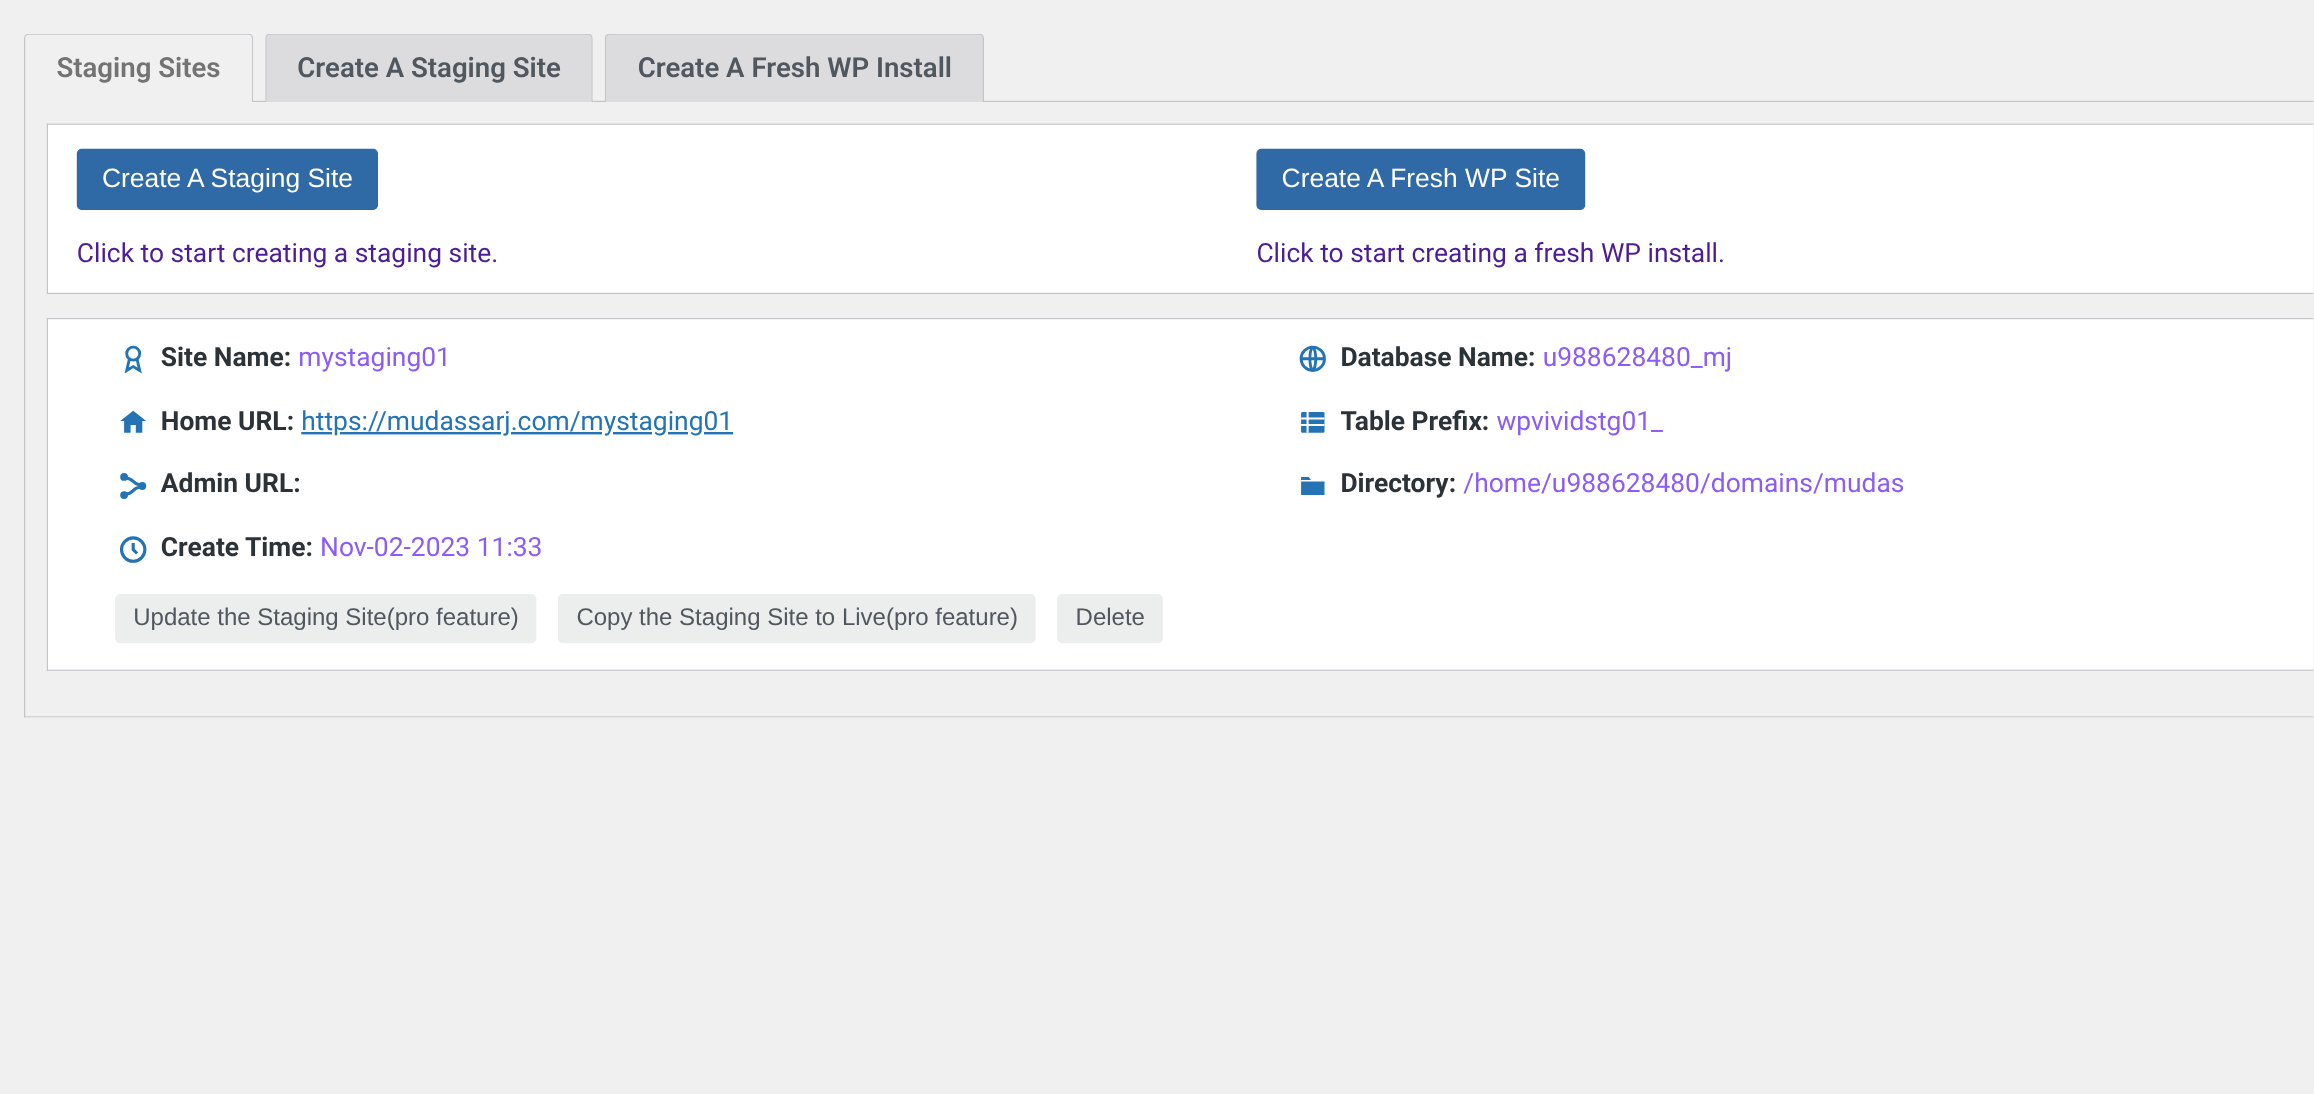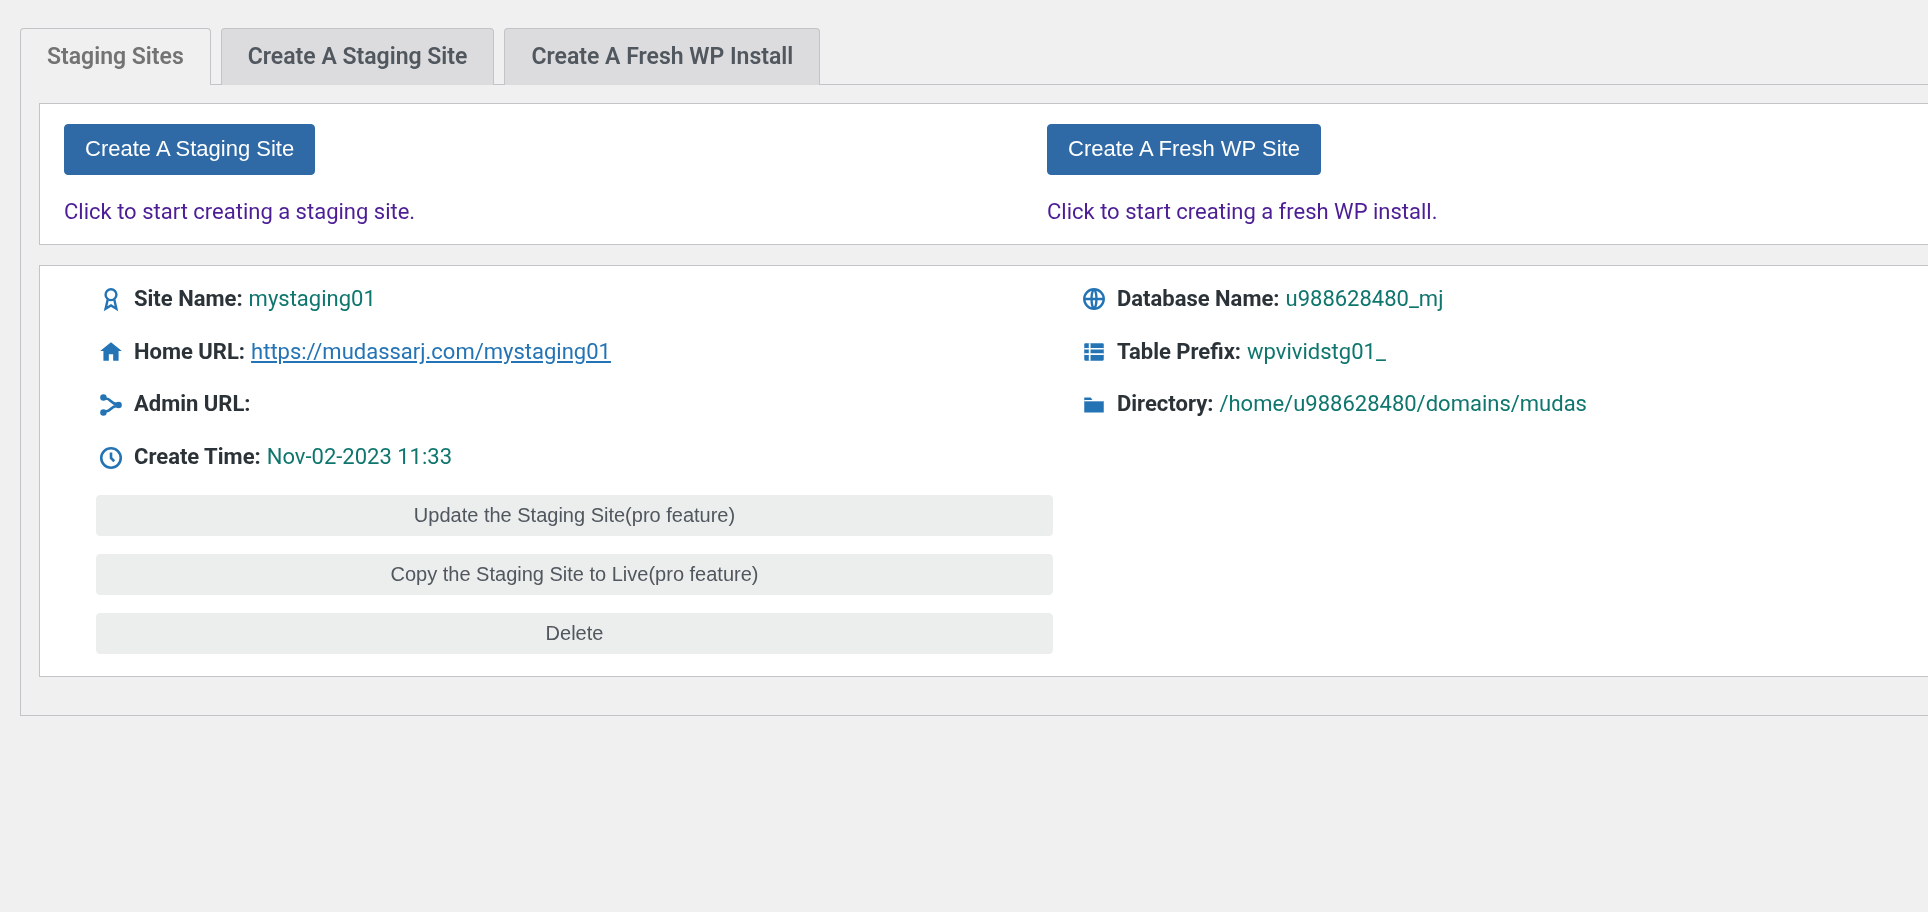--- a/index.html
+++ b/index.html
@@ -100,24 +100,24 @@
     width: 30px;
     height: 30px;
     flex: 0 0 30px;
     margin-right: 8px;
     color: #2474b5;
     display: inline-flex;
     align-items: center;
     justify-content: center;
   }
   .row .lbl { font-weight: 700; color: #2c3338; margin-right: 6px; white-space: nowrap;}
-  .row .val { color: #0f766e; white-space: nowrap;}
+  .row .val { color: #8b5cf6; white-space: nowrap;}
   .row a.val { color: #2474b5; }
 
-  .btn-row { display: flex; gap: 18px; margin-top: 6px; flex-direction: column;}
+  .btn-row { display: flex; gap: 18px; margin-top: 6px;}
   .btn-secondary {
     background: #eceded;
     border: 1px solid #eceded;
     border-radius: 4px;
     padding: 8px 14px;
     font-size: 20px;
     color: #50575e;
     cursor: pointer;
   }
 

